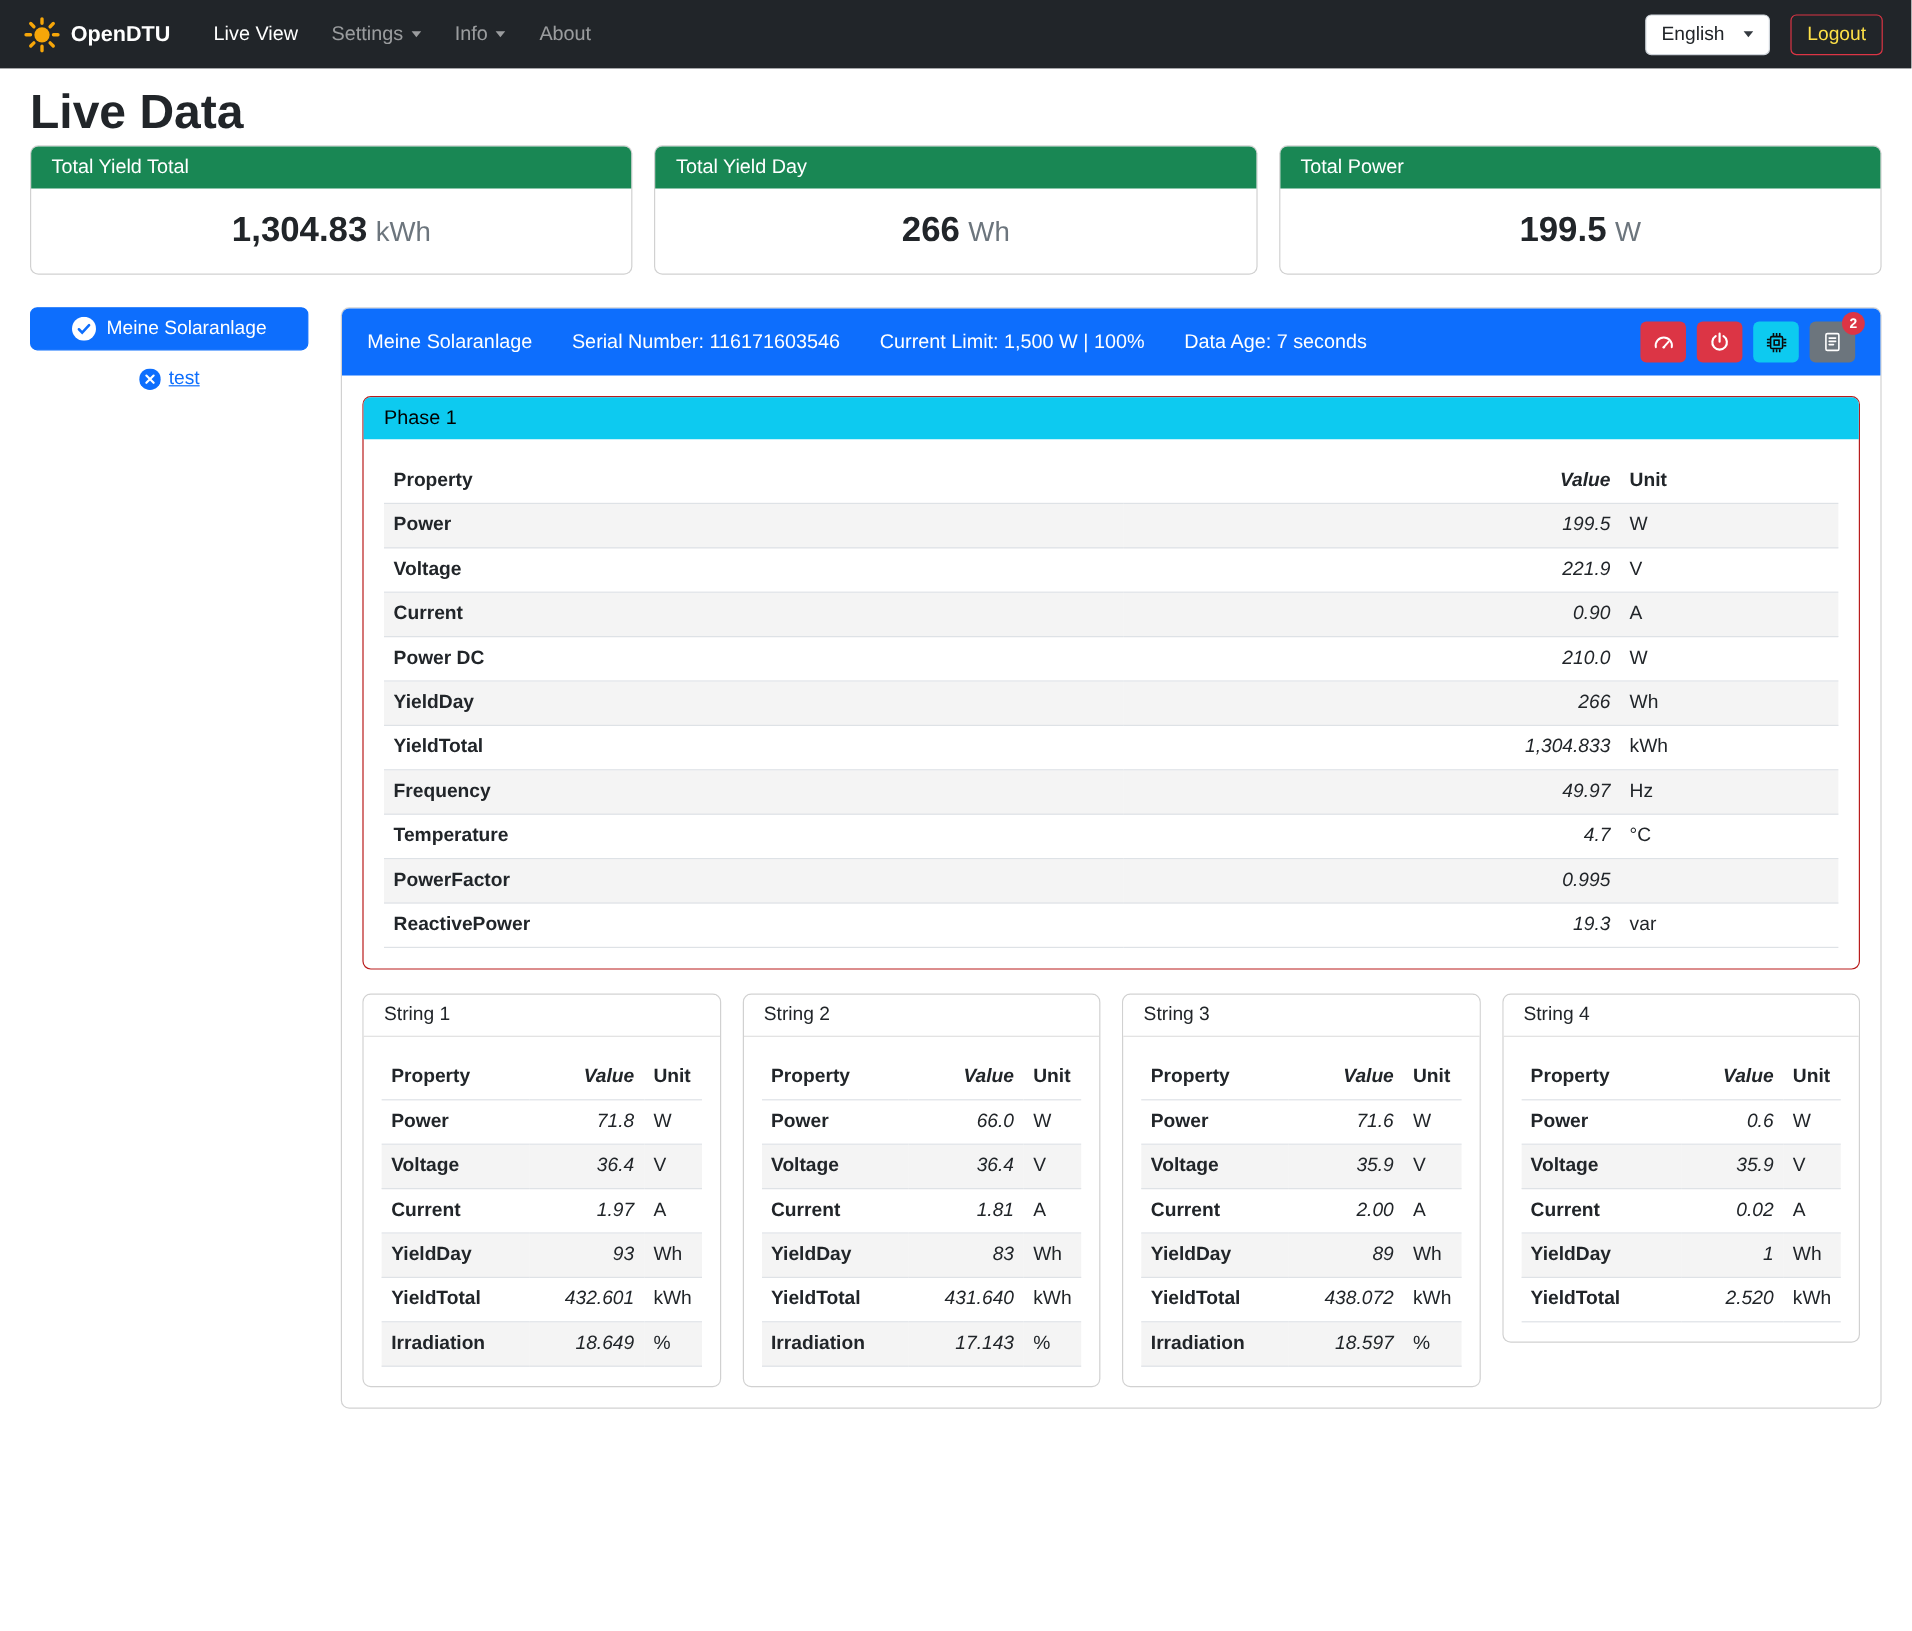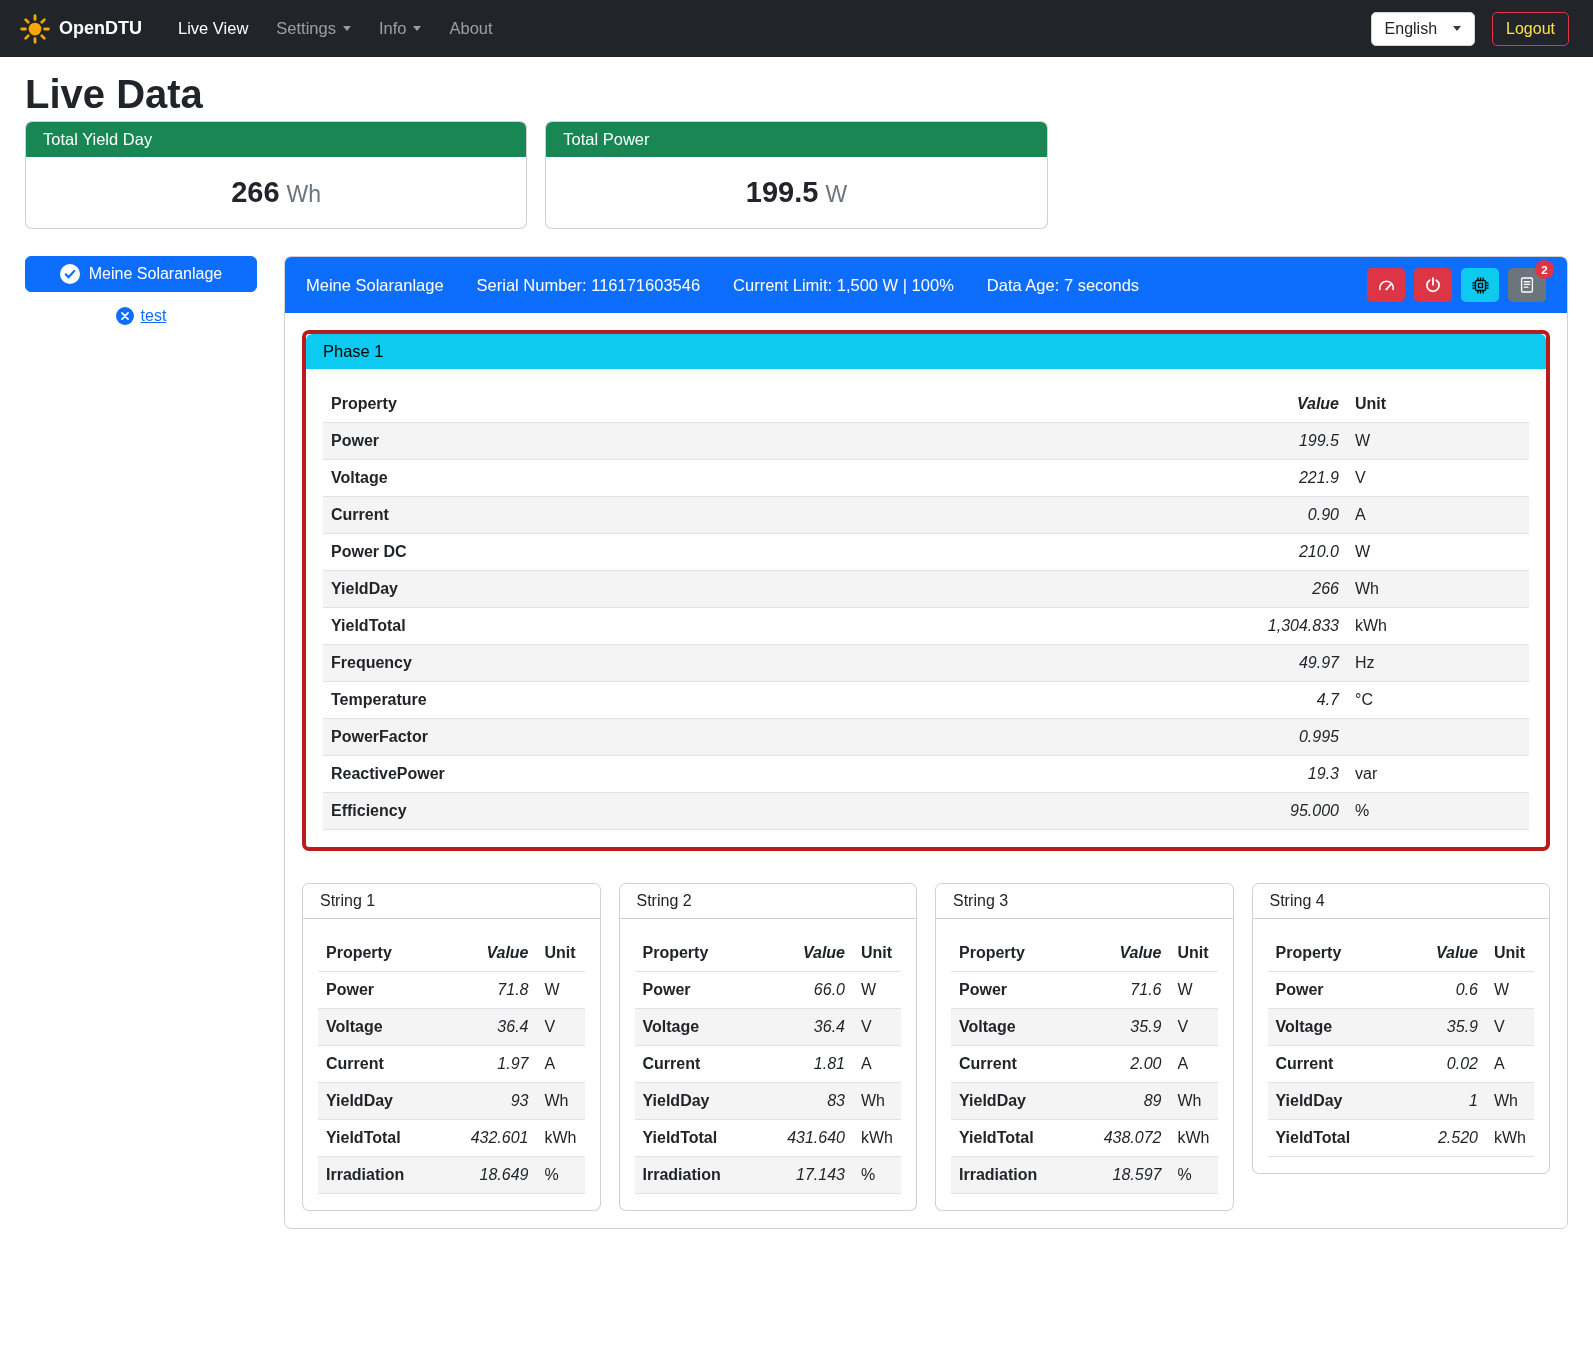--- a/index.html
+++ b/index.html
@@ -39,21 +39,21 @@
   .panel { flex:1; border:1px solid rgba(0,0,0,.18); border-radius:7px; }
   .panel-header { background:#0d6efd; color:#fff; display:flex; align-items:center; gap:33px; padding:11px 21px; font-size:16.5px; border-radius:6px 6px 0 0; }
   .panel-actions { margin-left:auto; display:flex; gap:9px; }
   .icon-btn { width:38px; height:34px; border:none; border-radius:5px; display:flex; align-items:center; justify-content:center; cursor:pointer; position:relative; padding:0; }
   .btn-danger { background:#dc3545; }
   .btn-info { background:#0dcaf0; }
   .btn-secondary { background:#6c757d; }
   .badge { position:absolute; top:-8px; right:-8px; background:#dc3545; color:#fff; font-size:11.5px; font-weight:700; min-width:19px; height:19px; border-radius:10px; display:flex; align-items:center; justify-content:center; padding:0 4px; }
 
   .panel-body { padding:17px; }
-  .phase-card { border:4px solid #b91c1c; border-radius:7px; margin-bottom:32px; }
+  .phase-card { border:1px solid #b91c1c; border-radius:7px; margin-bottom:20px; }
   .phase-header { background:#0dcaf0; color:#000; padding:8px 17px; font-size:16.5px; border-radius:6px 6px 0 0; }
   .phase-body { padding:17px; }
 
   table.data-table { width:100%; border-collapse:collapse; font-size:16px; }
   .data-table th, .data-table td { padding:9px 8px; border-bottom:1px solid #dee2e6; text-align:left; vertical-align:middle; }
   .data-table th { font-weight:700; }
   .data-table .prop { font-weight:700; }
   .data-table .val { text-align:right;font-style:italic; }
   .ptable .unit { width:182px; }
   .ptable tbody tr:nth-child(odd) { background:rgba(0,0,0,.045); }
@@ -102,20 +102,26 @@
       <span class="caret-dn caret-dark"></span>
     </div>
     <button class="logout-btn">Logout</button>
   </div>
 </nav>
 
 <div class="container">
   <h1 class="page-title">Live Data</h1>
 
   <div class="summary-row">
+    <div class="card">
+      <div class="card-header-green">Total Yield Total</div>
+      <div class="summary-body">
+        <span class="summary-value">1,304.83</span><span class="summary-unit">kWh</span>
+      </div>
+    </div>
     <div class="card">
       <div class="card-header-green">Total Yield Day</div>
       <div class="summary-body">
         <span class="summary-value">266</span><span class="summary-unit">Wh</span>
       </div>
     </div>
     <div class="card">
       <div class="card-header-green">Total Power</div>
       <div class="summary-body">
         <span class="summary-value">199.5</span><span class="summary-unit">W</span>
@@ -248,25 +254,20 @@
                 <tr>
                     <td class="prop">PowerFactor</td>
                     <td class="val">0.995</td>
                     <td class="unit"></td>
                   </tr>
                 <tr>
                     <td class="prop">ReactivePower</td>
                     <td class="val">19.3</td>
                     <td class="unit">var</td>
                   </tr>
-                <tr>
-                    <td class="prop">Efficiency</td>
-                    <td class="val">95.000</td>
-                    <td class="unit">%</td>
-                  </tr>
               </tbody>
             </table>
           </div>
         </div>
 
         <div class="strings-row">
 
           <div class="card string-card">
             <div class="string-header">String 1</div>
             <div class="string-body">

